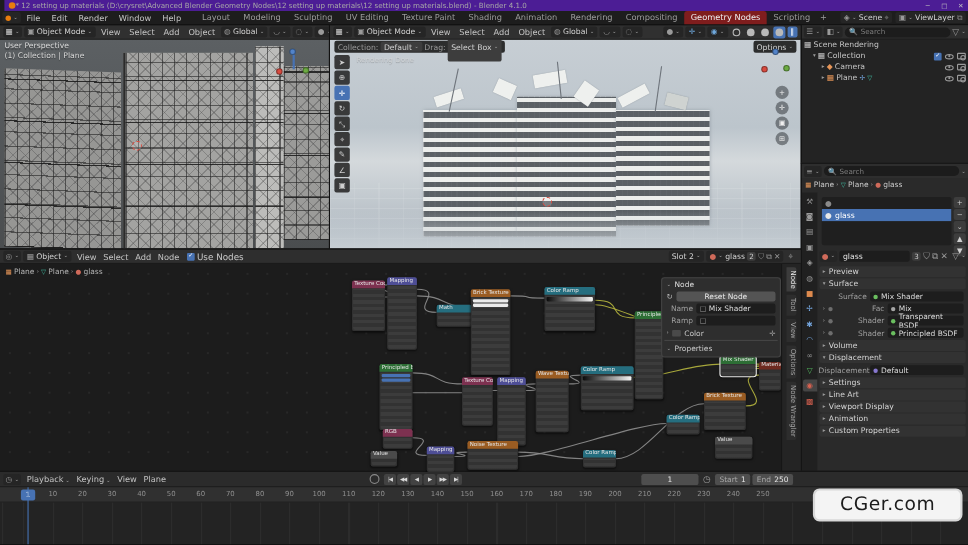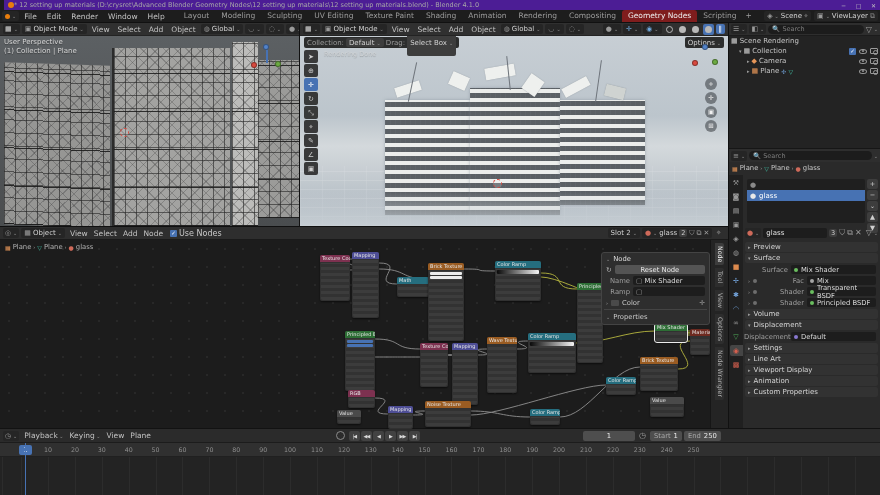--- a/index.html
+++ b/index.html
@@ -867,14 +867,15 @@
         <span class="tick" style="left: 612.9px;">220</span>
         <span class="tick" style="left: 639.8px;">230</span>
         <span class="tick" style="left: 666.7px;">240</span>
         <span class="tick" style="left: 693.6px;">250</span>
       </div>
     <div class="track"></div>
     <div class="playhead"></div>
   </div>
 
   <div class="wm">
+    <div class="wmbox">CGer.com</div>
   </div>
 </div>
 
 </body></html>

